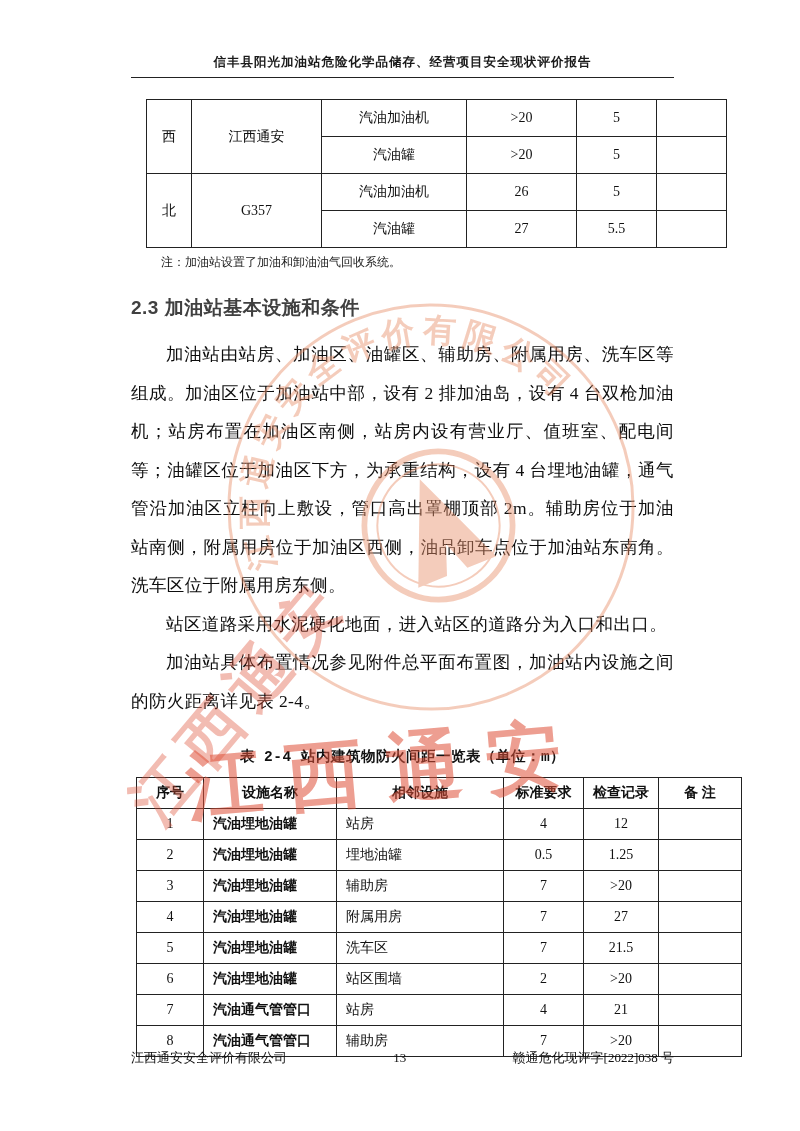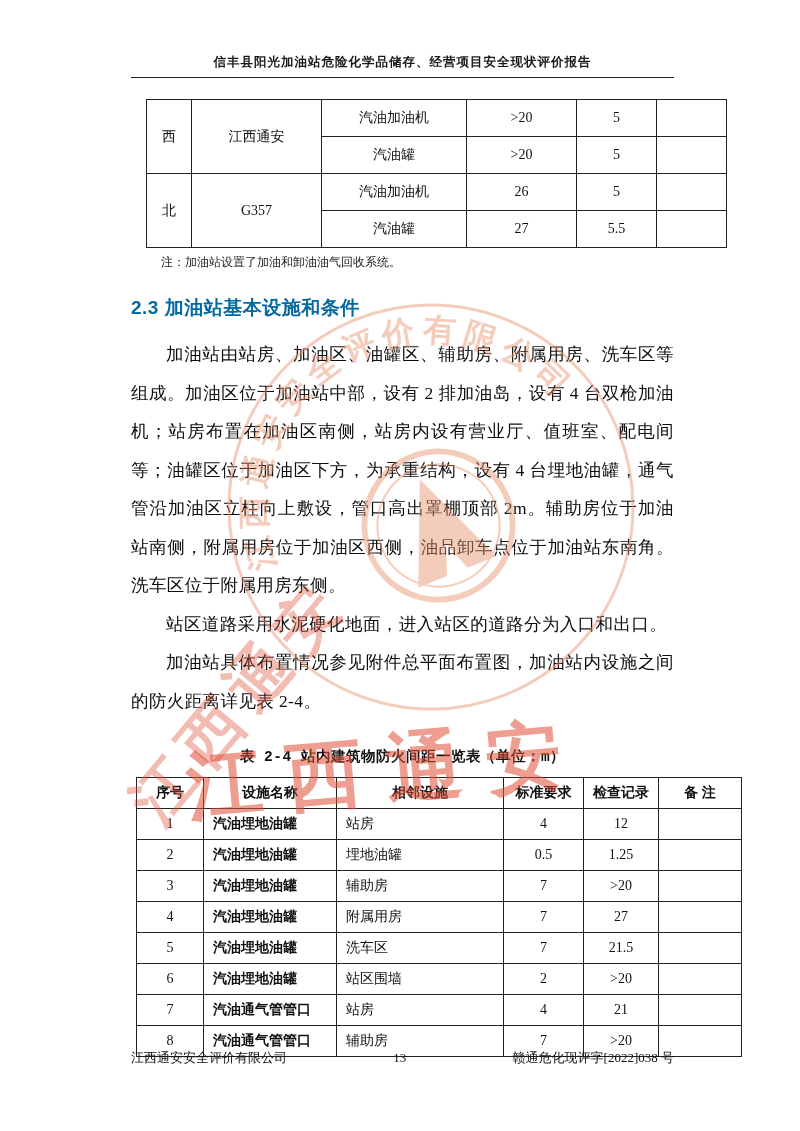--- a/index.html
+++ b/index.html
@@ -12,21 +12,21 @@
   .doc-header { padding:52px 0 6px 0; border-bottom:1px solid #222; text-align:center; }
   .doc-header .title { font-size:12.5px; font-weight:bold; letter-spacing:1px; color:#1a1a1a; }
 
   
   table { border-collapse:collapse; }
   .t1 { width:580px; margin:21px 0 0 15px; font-size:14px; table-layout:fixed; }
   .t1 td { border:1px solid #222; height:37px; text-align:center; vertical-align:middle; padding:0 4px; }
 
   .note { margin:6px 0 0 30px; font-size:12px; color:#1a1a1a; }
 
-  h2.sec { margin:24px 0 0 0; font-family:"Liberation Sans","DejaVu Sans",sans-serif; font-size:19px; font-weight:bold; color:#0369a1; letter-spacing:0.5px; }
+  h2.sec { margin:24px 0 0 0; font-family:"Liberation Sans","DejaVu Sans",sans-serif; font-size:19px; font-weight:bold; color:#404040; letter-spacing:0.5px; }
   h3.sec { margin:29px 0 0 0; font-family:"Liberation Sans","DejaVu Sans",sans-serif; font-size:16.5px; font-weight:bold; color:#000; letter-spacing:0.5px; }
 
   .bodytext { margin-top:14px; }
   .bodytext p { font-size:17.5px; line-height:38.5px; letter-spacing:0.4px; text-align:justify; text-indent:2em; color:#0d0d0d; }
 
   .tbl-caption { margin-top:27px; text-align:center; font-family:Liberation Mono, monospace; font-size:14.5px; font-weight:bold; letter-spacing:0.5px; }
 
   .t2 { width:605px; margin:11px 0 0 5px; font-size:14px; table-layout:fixed; }
   .t2 td, .t2 th { border:1px solid #222; height:31px; vertical-align:middle; text-align:center; padding:0 2px; font-weight:normal; }
   .t2 th { font-weight:bold; }

